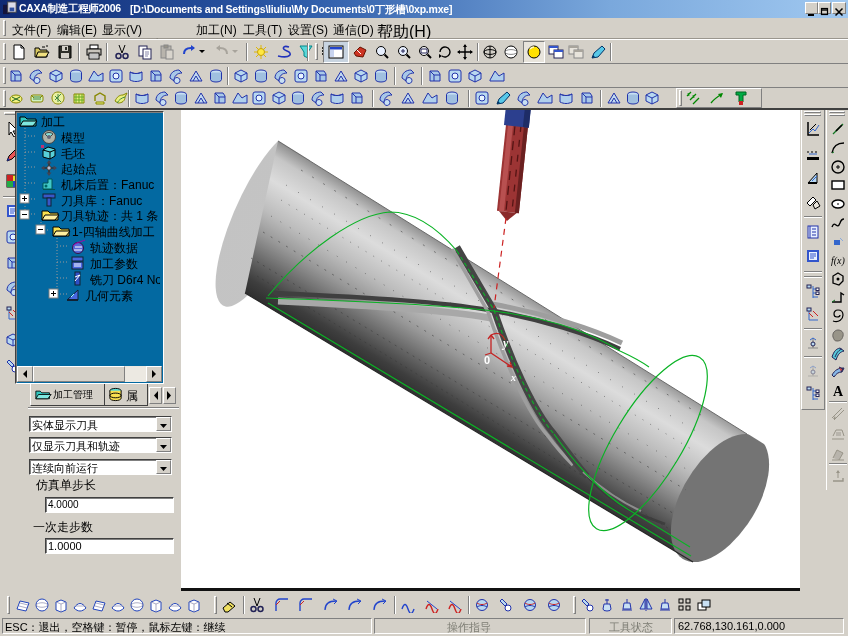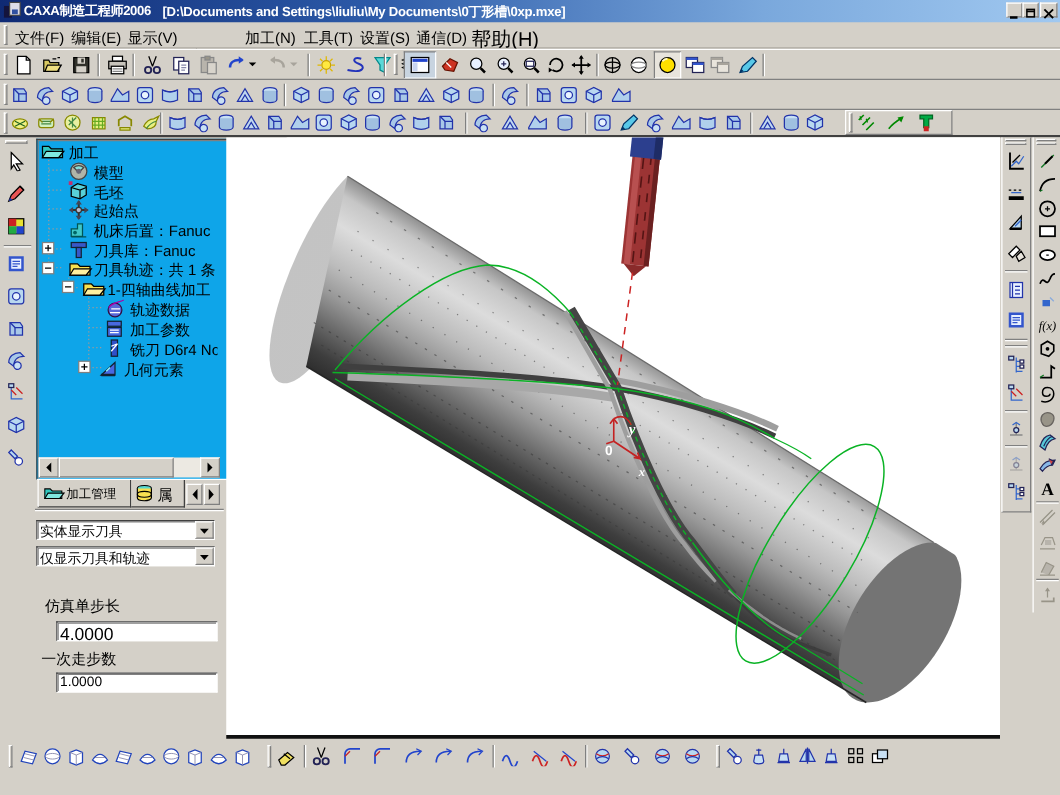--- a/index.html
+++ b/index.html
@@ -766,21 +766,21 @@
 <svg class="ab" style="left:5px;top:196px" width="16" height="16">
         <use href="#s-tree2"></use>
       </svg>
 <svg class="ab" style="left:5px;top:222px" width="16" height="16">
         <use href="#s-f1"></use>
       </svg>
 <svg class="ab" style="left:5px;top:248px" width="16" height="16">
         <use href="#s-mach1"></use>
       </svg>
 <div class="hsep" style="left:3px;top:86px;width:22px"></div>
-<div class="ab sunk2" id="treep" style="left:29px;top:1px;width:163px;height:273px;background:#0ea5e9;overflow:hidden">
+<div class="ab sunk2" id="treep" style="left:15px;top:1px;width:149px;height:273px;background:#0369a1;overflow:hidden">
         <svg width="144" height="253" style="position:absolute;left:0;top:0">
           <path d="M9 16V102" stroke="#9a9a9a" stroke-dasharray="1 2" fill="none"></path>
           <path d="M9 24h12" stroke="#9a9a9a" stroke-dasharray="1 2" fill="none"></path>
           <path d="M9 40h12" stroke="#9a9a9a" stroke-dasharray="1 2" fill="none"></path>
           <path d="M9 55h12" stroke="#9a9a9a" stroke-dasharray="1 2" fill="none"></path>
           <path d="M9 71h12" stroke="#9a9a9a" stroke-dasharray="1 2" fill="none"></path>
           <path d="M9 87h12" stroke="#9a9a9a" stroke-dasharray="1 2" fill="none"></path>
           <path d="M9 102h12" stroke="#9a9a9a" stroke-dasharray="1 2" fill="none"></path>
           <path d="M25 110v8M25 118h8" stroke="#9a9a9a" stroke-dasharray="1 2" fill="none"></path>
           <path d="M41 126v56" stroke="#9a9a9a" stroke-dasharray="1 2" fill="none"></path>
@@ -906,23 +906,29 @@
 <div class="ab raise" style="left:126px;top:0px;width:15px;height:14px;background:#d4d0c8"><svg width="13" height="13">
               <path d="M3 5l3.5 4 3.5-4z" fill="#000"></path>
             </svg></div>
 </div>
         <div class="ab sunk2" style="left:1px;top:30px;width:143px;height:16px;background:#fff">
 <div class="txt" style="left:2px;top:1px;font-size:11px">仅显示刀具和轨迹</div>
 <div class="ab raise" style="left:126px;top:0px;width:15px;height:14px;background:#d4d0c8"><svg width="13" height="13">
               <path d="M3 5l3.5 4 3.5-4z" fill="#000"></path>
             </svg></div>
 </div>
+        <div class="ab sunk2" style="left:1px;top:52px;width:143px;height:16px;background:#fff">
+<div class="txt" style="left:2px;top:1px;font-size:11px">连续向前运行</div>
+<div class="ab raise" style="left:126px;top:0px;width:15px;height:14px;background:#d4d0c8"><svg width="13" height="13">
+              <path d="M3 5l3.5 4 3.5-4z" fill="#000"></path>
+            </svg></div>
+</div>
         <div class="txt" style="left:8px;top:70px;font-size:12px">仿真单步长</div>
         <div class="ab sunk2" style="left:17px;top:90px;width:129px;height:16px;background:#fff">
-          <div class="txt" style="left:2px;top:1px;font-size:14px">4.0000</div>
+          <div class="txt" style="left:2px;top:1px;font-size:10px">4.0000</div>
         </div>
         <div class="txt" style="left:5px;top:112px;font-size:12px">一次走步数</div>
         <div class="ab sunk2" style="left:17px;top:131px;width:129px;height:16px;background:#fff">
           <div class="txt" style="left:2px;top:1px;font-size:11px">1.0000</div>
         </div>
       </div>
 <div class="ab" id="vp" style="left:181px;top:0;width:619px;height:478px;background:#fff">
 <svg width="619" height="478" viewBox="0 0 619 478">
 <defs>
 <linearGradient id="cyl" gradientUnits="userSpaceOnUse" x1="97" y1="31" x2="20" y2="156">
@@ -1202,13 +1208,27 @@
 <svg class="ab" style="left:657.2px;top:4px" width="16" height="16">
         <use href="#s-mach4"></use>
       </svg>
 <svg class="ab" style="left:676.5px;top:4px" width="16" height="16">
         <use href="#s-grid4"></use>
       </svg>
 <svg class="ab" style="left:695.8px;top:4px" width="16" height="16">
         <use href="#s-stk"></use>
       </svg>
 </div>
+<div class="ab" style="left:0;top:617px;width:848px;height:19px;background:#d4d0c8">
+<div class="ab sunk" style="left:2px;top:1px;width:370px;height:16px">
+        <div class="txt" style="left:2px;top:1px;font-size:11px">ESC：退出，空格键：暂停，鼠标左键：继续</div>
+      </div>
+<div class="ab sunk" style="left:374px;top:1px;width:212px;height:16px">
+        <div class="txt" style="left:72px;top:1px;font-size:11px;color:#7d7d74">操作指导</div>
+      </div>
+<div class="ab sunk" style="left:589px;top:1px;width:83px;height:16px">
+        <div class="txt" style="left:19px;top:1px;font-size:11px;color:#7d7d74">工具状态</div>
+      </div>
+<div class="ab sunk" style="left:674px;top:1px;width:170px;height:16px">
+        <div class="txt" style="left:3px;top:1px;font-size:11px">62.768,130.161,0.000</div>
+      </div>
+</div>
 </div>
 
 </body></html>

